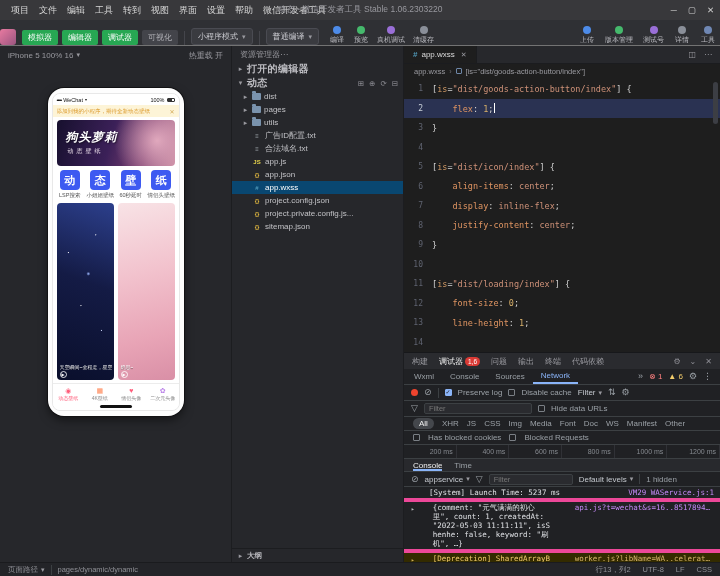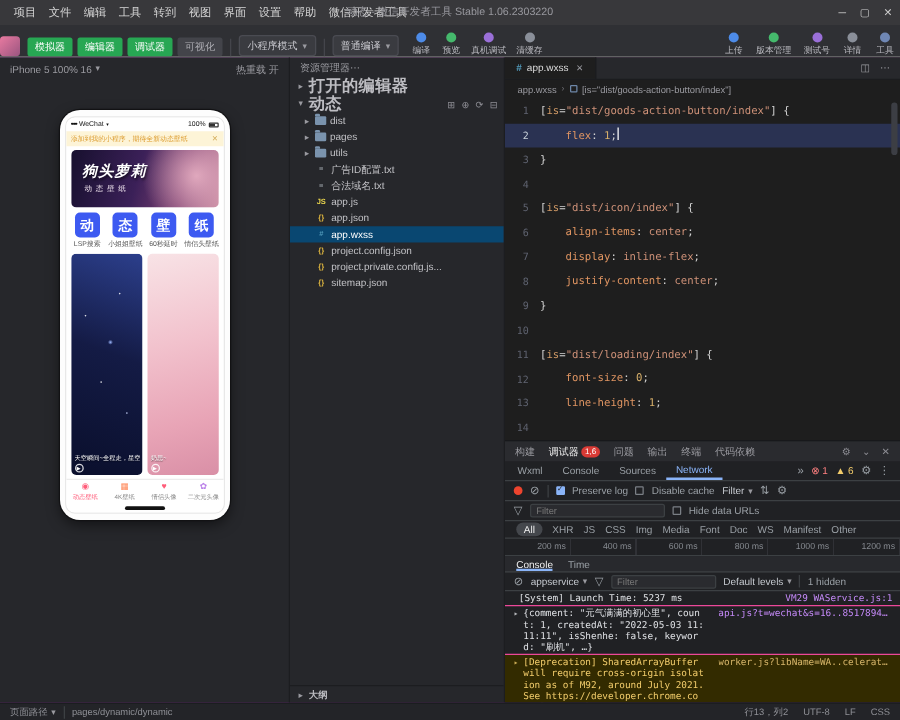--- a/index.html
+++ b/index.html
@@ -77,21 +77,21 @@
   .p-tab:nth-child(4) .p-tab-ico{color:#b97fe8}
   .p-tab-lbl{font-size:5px;color:#8a8a8a}
   .p-tab.active .p-tab-lbl{color:#ff5d7a}
   .p-home{height:7px;display:flex;align-items:center;justify-content:center;background:#fff;flex:none}
   .homebar{width:32px;height:3px;border-radius:2px;background:#111}
 
   
   .explorer{position:absolute;top:46px;left:232px;width:172px;bottom:14px;background:#26272b;border-right:1px solid #1c1d20;font-size:8px;color:#c2c2c6;overflow:hidden}
   .ex-header{height:16px;display:flex;align-items:center;padding:0 8px;color:#9a9aa0}
   .ex-sec{height:14px;display:flex;align-items:center;gap:3px;padding:0 5px;color:#bdbdc2;white-space:nowrap}
-  .ex-sec .ttl{font-weight:bold;font-size:13px;letter-spacing:.3px}
+  .ex-sec .ttl{font-weight:bold;font-size:10px;letter-spacing:.3px}
   .ex-sec .icons{margin-left:auto;display:flex;gap:5px;color:#8d8d94;font-size:7.5px}
   .chv{font-size:7px;color:#9a9aa0;width:7px;text-align:center}
   .tree-item{height:13px;display:flex;align-items:center;gap:3px;padding:0 4px 0 10px;white-space:nowrap;cursor:default}
   .tree-item.sel{background:#094771;color:#fff}
   .fold-ico{width:9px;height:7px;background:#7a93ad;border-radius:1px;position:relative;flex:none}
   .fold-ico::before{content:"";position:absolute;top:-2px;left:0;width:4px;height:2px;background:#7a93ad;border-radius:1px 1px 0 0}
   .f-ico{width:10px;flex:none;text-align:center;font-size:6px;font-weight:bold}
   .f-txt{color:#9aa0a6}
   .f-js{color:#e8d44d}
   .f-json{color:#dfb63f}
@@ -149,21 +149,21 @@
   .type-chip{color:#9aa0a6}
   .type-chip.active{background:#44474c;color:#f0f0f0;padding:0 6px;border-radius:7px;line-height:11px}
   .timeline{height:14px;border-bottom:1px solid #3c4043;flex:none;display:flex;align-items:center;
     background:repeating-linear-gradient(to right,transparent 0,transparent calc(100%/6 - 1px),#303136 calc(100%/6 - 1px),#303136 calc(100%/6))}
   .timeline span{flex:1;text-align:right;padding-right:4px;font-size:7px;color:#85898f}
   .con-tabs{height:13px;display:flex;gap:12px;padding:0 9px;align-items:center;background:#28292d;border-bottom:1px solid #3c4043;flex:none}
   .con-tab{color:#9aa0a6}
   .con-tab.active{color:#f0f0f0;box-shadow:inset 0 -2px 0 #8ab4f8;height:100%;display:flex;align-items:center}
   .con-bar{height:15px;display:flex;align-items:center;gap:6px;padding:0 7px;border-bottom:1px solid #3c4043;flex:none}
   .logs{flex:1;overflow:hidden;font-family:"DejaVu Sans Mono","Liberation Mono",monospace;font-size:7.5px}
-  .log{display:flex;gap:4px;padding:1px 6px 1px 7px;border-bottom:1px solid #ec4899;color:#dfe1e5;line-height:9px}
+  .log{display:flex;gap:18px;padding:1px 6px 1px 7px;border-bottom:4px solid #ec4899;color:#dfe1e5;line-height:9px}
   .log .tri{flex:none;color:inherit;opacity:.8;font-size:6px;padding-top:1px}
   .log .msg{flex:1;word-break:break-all}
   .log .src{flex:none;margin-left:6px;color:#c58af9;white-space:nowrap;max-width:46%;overflow:hidden;text-overflow:ellipsis}
   .log.warning{background:#332b00;color:#f3cd6b;border-color:#4d4312}
   .log.warning .src{color:#d8b66a}
 
   
   .statusbar{position:absolute;left:0;right:0;bottom:0;height:14px;background:#232428;border-top:1px solid #1a1b1e;display:flex;align-items:center;padding:0 8px;font-size:7.5px;color:#8f9096;gap:6px;white-space:nowrap}
   .sb-right{margin-left:auto;display:flex;gap:12px}
 </style>
@@ -558,20 +558,26 @@
           <span class="type-chip">CSS</span>
           <span class="type-chip">Img</span>
           <span class="type-chip">Media</span>
           <span class="type-chip">Font</span>
           <span class="type-chip">Doc</span>
           <span class="type-chip">WS</span>
           <span class="type-chip">Manifest</span>
           <span class="type-chip">Other</span>
         </div>
 
+      <div class="row14">
+        <span class="cb"></span>
+        <span>Has blocked cookies</span>
+        <span class="cb"></span>
+        <span>Blocked Requests</span>
+      </div>
 
       <div class="timeline">
           <span>200 ms</span>
           <span>400 ms</span>
           <span>600 ms</span>
           <span>800 ms</span>
           <span>1000 ms</span>
           <span>1200 ms</span>
         </div>
 

